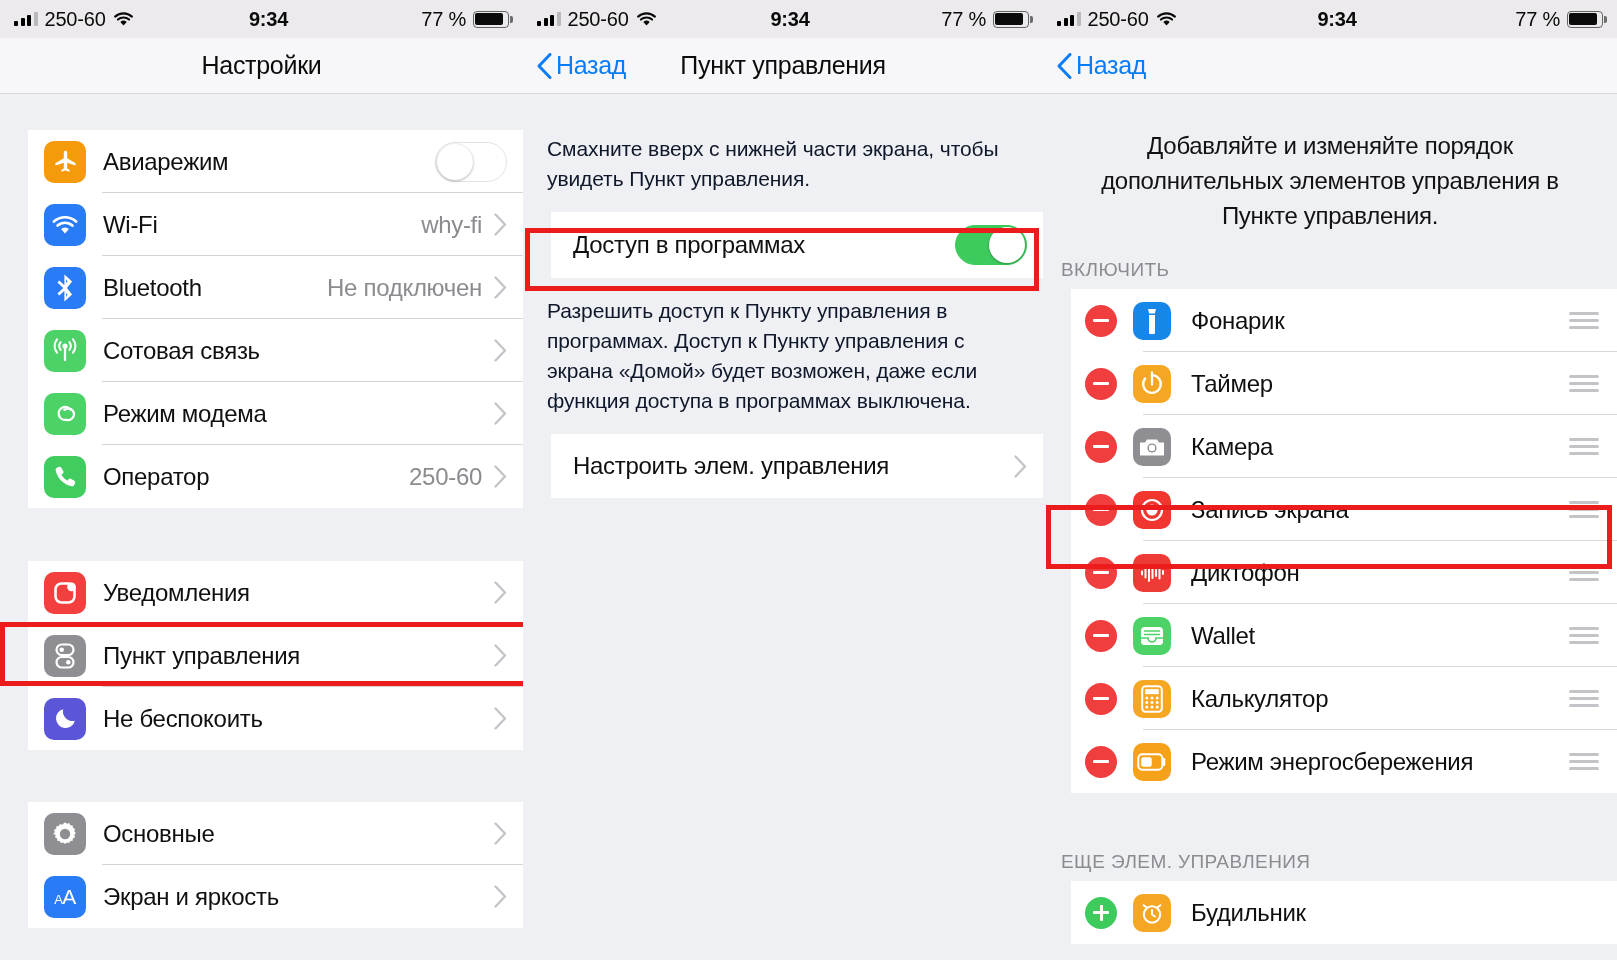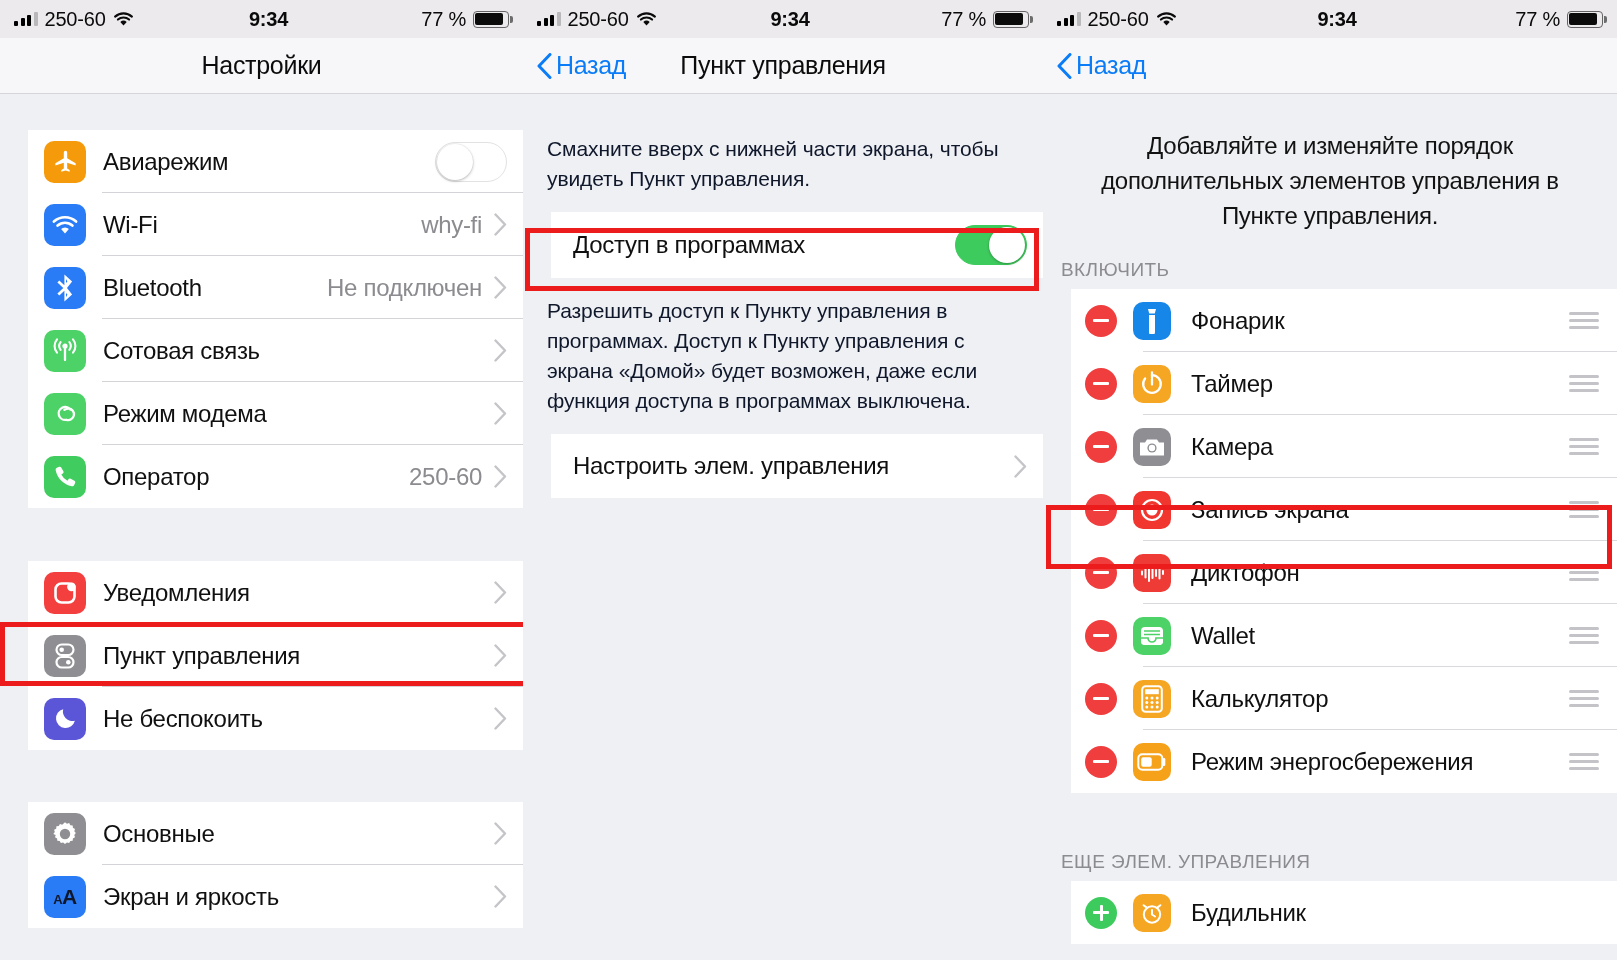--- a/index.html
+++ b/index.html
@@ -333,21 +333,21 @@
           </span>
           <span class="row-label">Основные</span>
           <svg class="chev-r" viewBox="0 0 13 23">
               <path d="M1.5 1.5 11 11.5 1.5 21.5" stroke="#c4c4c9" stroke-width="2.4" fill="none" stroke-linecap="round" stroke-linejoin="round"></path>
             </svg>
           <span class="sep"></span>
         </div>
 
         <div class="row">
           <span class="app-ic" style="background:#2a7cf6">
-            <span style="color:#0f172a;font-size:13px;font-weight:bold;letter-spacing:-.5px;">A<span style="font-size:21px">A</span></span>
+            <span style="color:#ffffff;font-size:13px;font-weight:normal;letter-spacing:-.5px;">A<span style="font-size:21px">A</span></span>
           </span>
           <span class="row-label">Экран и яркость</span>
           <svg class="chev-r" viewBox="0 0 13 23">
               <path d="M1.5 1.5 11 11.5 1.5 21.5" stroke="#c4c4c9" stroke-width="2.4" fill="none" stroke-linecap="round" stroke-linejoin="round"></path>
             </svg>
 
         </div>
       </div>
     </div>
 

